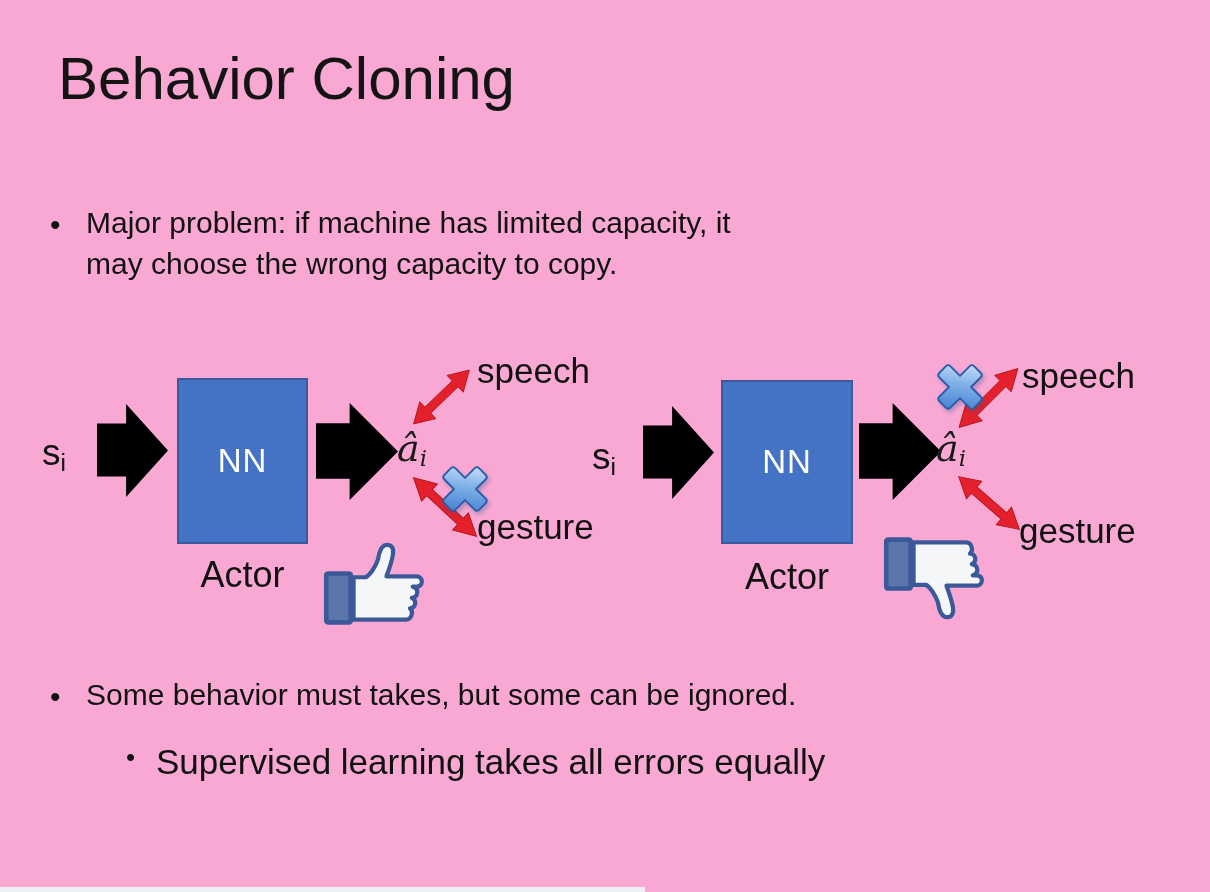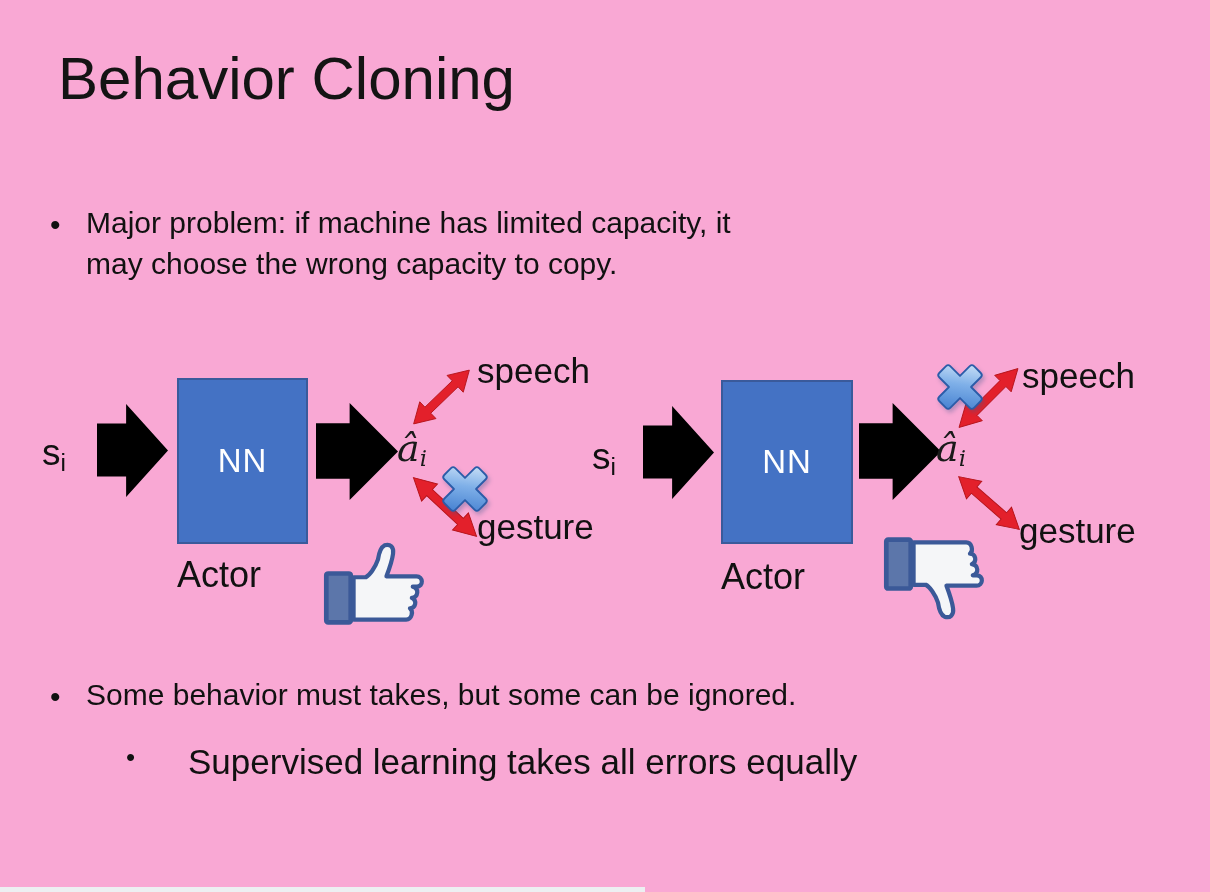--- a/index.html
+++ b/index.html
@@ -28,42 +28,42 @@
     font-size:30px;line-height:1.55;
     text-align:left;
   }
   .bullet-text{font-size:30px;line-height:1.38;}
   .b1{left:50px;top:202px;}
   .b1 .line{white-space:nowrap;}
   .b2{left:50px;top:674px;}
   .b2 .bullet-text{white-space:nowrap;}
   .b3{left:126px;top:738px;}
   .b3 .bullet-marker{width:30px;flex:0 0 30px;font-size:26px;line-height:1.5;}
-  .b3 .bullet-text{font-size:35px;white-space:nowrap;margin-left:32px;}
+  .b3 .bullet-text{font-size:35px;white-space:nowrap;}
 
   .state-label{font-size:37px;color:#111;}
   .state-label sub{font-size:0.66em;vertical-align:-22%;}
 
   .block-arrow{
     background:var(--arrow-black,#000);
     clip-path:polygon(0 21%,41% 21%,41% 0,100% 50%,41% 100%,41% 78%,0 78%);
   }
 
   .nn-box{
     background:var(--nn-box-fill,#4472C4);
     border:2px solid var(--nn-box-border,#3A5A9B);
     display:flex;align-items:center;justify-content:center;
     box-sizing:border-box;
   }
   .nn-box .nn-label{
     color:var(--nn-box-text,#fff);
     font-size:33px;letter-spacing:1px;
   }
 
-  .actor-label{font-size:36px;color:#111;}
+  .actor-label{font-size:36px;color:#111;text-align:center;}
 
   .ahat{
     font-family:"DejaVu Serif", serif;
     font-style:italic;
     font-size:38px;color:#1a1a1a;
     white-space:nowrap;
   }
   .ahat sub{font-size:0.6em;vertical-align:-18%;}
 
   .branch-label{font-size:35px;color:#111;white-space:nowrap;}

